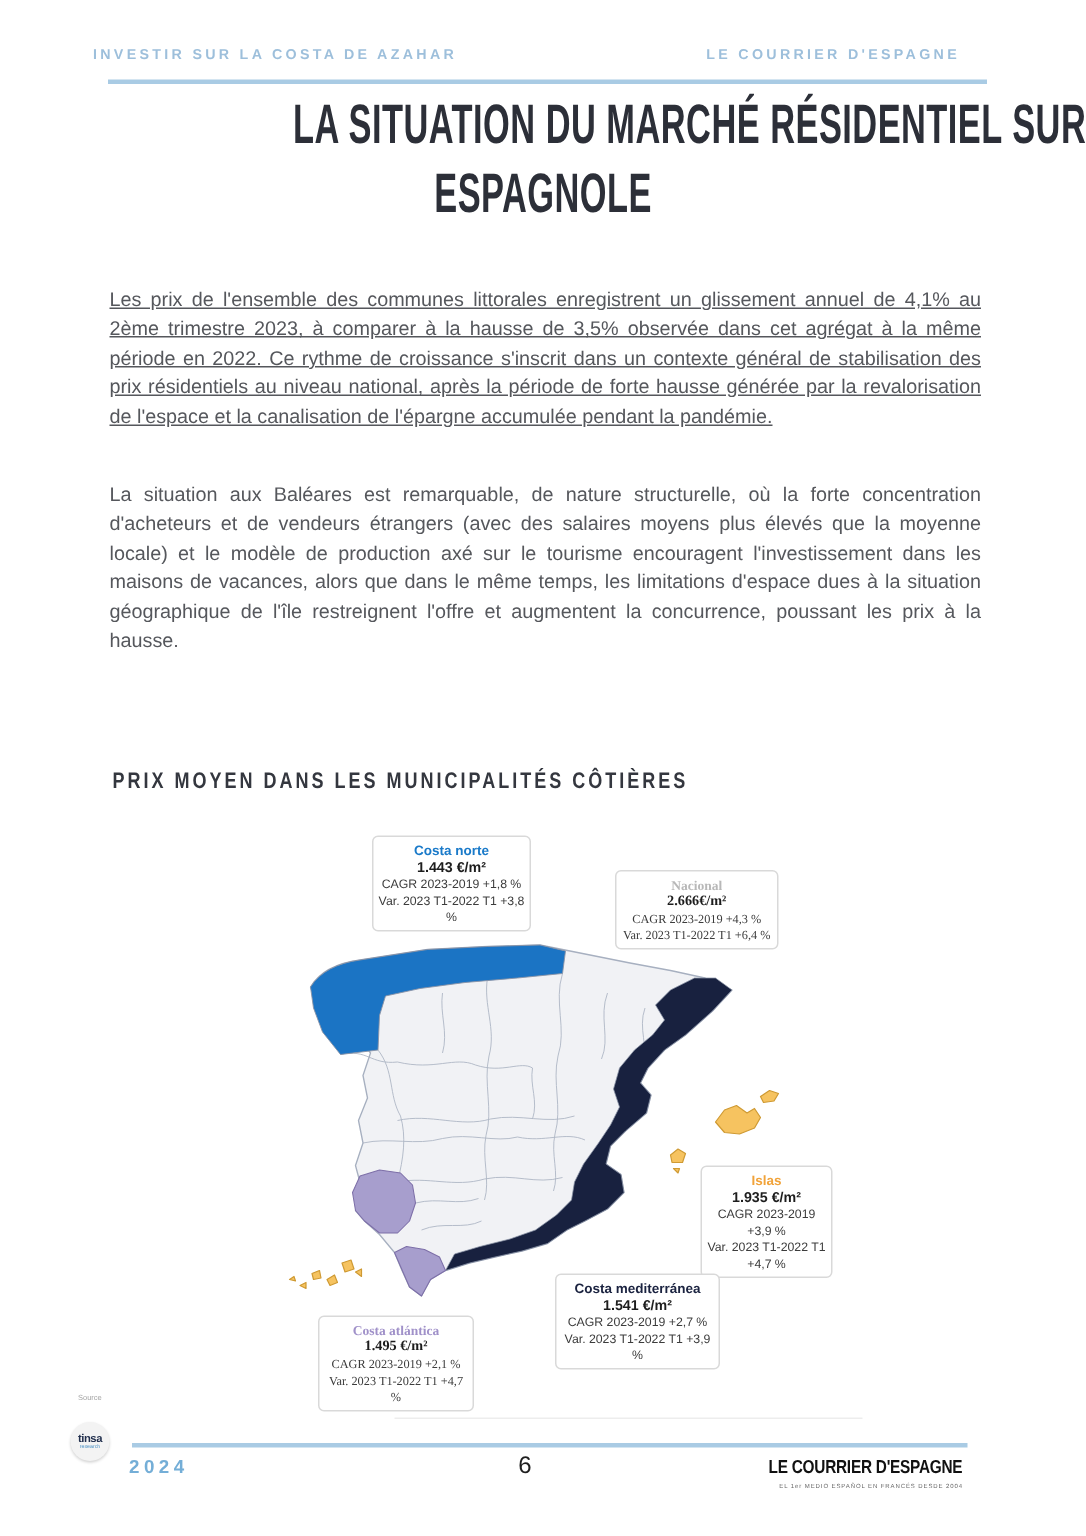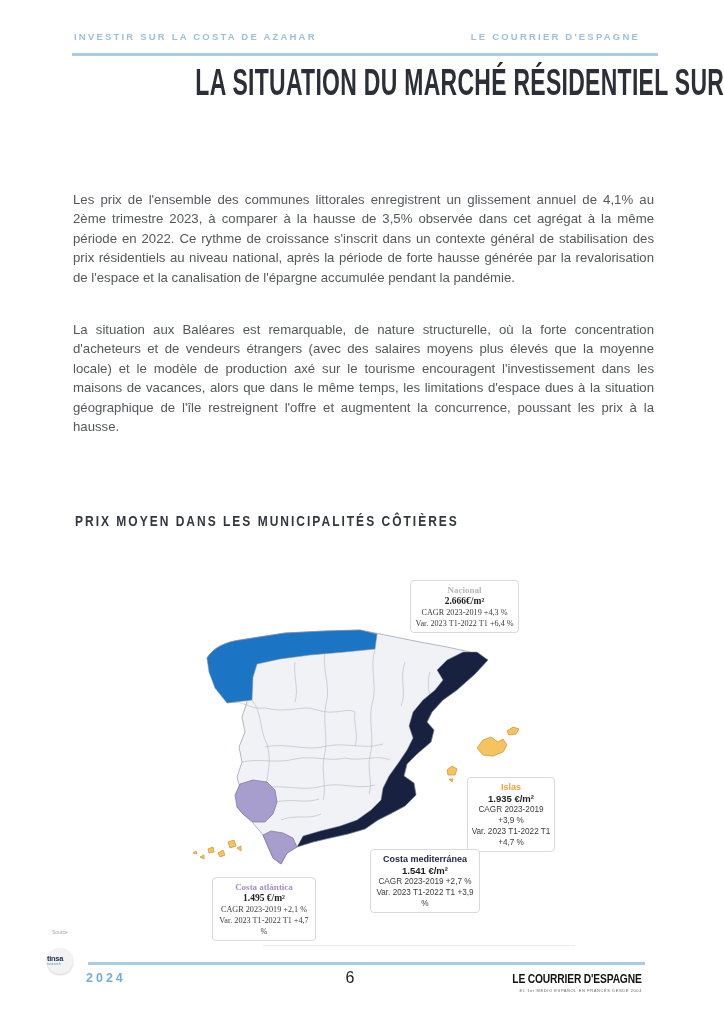--- a/index.html
+++ b/index.html
@@ -2,34 +2,34 @@
 <html><head>
 <meta charset="utf-8">
 <style>
   html,body{margin:0;padding:0;background:#e8e8e8;}
   .page{
     position:relative; width:724px; height:1024px; margin:0 auto;
     background:#ffffff; overflow:hidden;
     font-family:"Liberation Sans", sans-serif;
   }
   
-  .hdr-left{position:absolute; left:74px; top:31px; font-size:9.5px; font-weight:bold;
+  .hdr-left{position:absolute; left:62px; top:31px; font-size:9.5px; font-weight:bold;
     letter-spacing:2.2px; color:#9dbfdb;}
   .hdr-right{position:absolute; right:84px; top:31px; font-size:9.5px; font-weight:bold;
     letter-spacing:2.2px; color:#9dbfdb;}
   .hdr-rule{position:absolute; left:72px; top:53px; width:586px; height:3px; background:#a9cbe4;}
   
   .title{position:absolute; left:0; top:60px; width:724px; text-align:center;
     color:#2c2f38; font-weight:600;}
   .title-line{display:block; font-size:37px; line-height:46px; letter-spacing:.5px; white-space:nowrap;}
   .title-line>span{display:inline-block; transform:scaleX(.62); transform-origin:center;}
   
   .para{position:absolute; left:73px; width:581px; text-align:justify;
     font-size:13.2px; line-height:19.4px; color:#55575c;}
-  .p1{top:190px;}
+  .p1{top:190px;text-decoration:underline;}
   .p23{top:320px;}
   .p23 p{margin:0;}
   
   .section-heading{position:absolute; left:75px; top:512px; color:#34373f; font-weight:600;
     font-size:15px; letter-spacing:2.5px; white-space:nowrap;}
   .section-heading>span{display:inline-block; transform:scaleX(.8); transform-origin:left center;}
   
   .map-box{position:absolute; left:185px; top:552px; width:420px; height:396px;}
   .map-svg{position:absolute; left:0; top:0;}
   .map-bottom-edge{position:absolute; left:78px; bottom:2px; width:312px; height:1px; background:#ededed;}
@@ -40,21 +40,21 @@
   .co-stat{font-size:8.2px; color:#3c3c3c; line-height:11px;}
   .co-norte{left:63px; top:5px;  width:106px;}
   .co-nacional{left:225px; top:28px; width:109px;font-family:Liberation Serif, serif;}
   .co-islas{left:282px; top:225px; width:88px;}
   .co-med{left:185px; top:297px; width:110px;}
   .co-atl{left:27px; top:325px; width:104px;font-family:Liberation Serif, serif;}
   
   .src-label{position:absolute; left:52px; top:929px; font-size:5px; color:#a5a5a5;}
   .tinsa{position:absolute; left:47px; top:948px; width:26px; height:26px; border-radius:50%;
     background:#f3f3f3; box-shadow:0 1px 2px rgba(0,0,0,.18);
-    display:flex; flex-direction:column; justify-content:center;}
+    display:flex; flex-direction:column; align-items:center; justify-content:center;}
   .tinsa-word{font-size:7.5px; font-weight:bold; color:#22304e; line-height:7px; letter-spacing:-.3px;}
   .tinsa-sub{font-size:3.5px; color:#4a90c4; line-height:5px;}
   .ftr-rule{position:absolute; left:88px; top:962px; width:557px; height:3px; background:#a9cbe4;}
   .ftr-year{position:absolute; left:86px; top:971px; font-size:12.5px; font-weight:bold;
     letter-spacing:3px; color:#74aed7;}
   .ftr-page{position:absolute; left:0; top:969px; width:700px; text-align:center;
     font-size:16px; color:#1e1e1e;}
   .ftr-brand{position:absolute; right:82px; top:969px; text-align:right; white-space:nowrap;}
   .brand-name{display:inline-block; transform:scaleX(.82); transform-origin:right center;
     font-size:12.5px; font-weight:bold; color:#111; letter-spacing:-.2px;}
@@ -64,20 +64,21 @@
 <body>
 
 <div class="page">
 
   <div class="hdr-left">INVESTIR SUR LA COSTA DE AZAHAR</div>
   <div class="hdr-right">LE COURRIER D'ESPAGNE</div>
   <div class="hdr-rule"></div>
 
   <h1 class="title" style="margin:0;">
     <span class="title-line"><span>LA SITUATION DU MARCHÉ RÉSIDENTIEL SUR LA CÔTE</span></span>
+    <span class="title-line"><span>ESPAGNOLE</span></span>
   </h1>
 
   <div class="para p1">Les prix de l'ensemble des communes littorales enregistrent un glissement annuel de 4,1% au 2ème trimestre 2023, à comparer à la hausse de 3,5% observée dans cet agrégat à la même période en 2022. Ce rythme de croissance s'inscrit dans un contexte général de stabilisation des prix résidentiels au niveau national, après la période de forte hausse générée par la revalorisation de l'espace et la canalisation de l'épargne accumulée pendant la pandémie.</div>
   <div class="para p23">
     <p>La situation aux Baléares est remarquable, de nature structurelle, où la forte concentration d'acheteurs et de vendeurs étrangers (avec des salaires moyens plus élevés que la moyenne locale) et le modèle de production axé sur le tourisme encouragent l'investissement dans les maisons de vacances, alors que dans le même temps, les limitations d'espace dues à la situation géographique de l'île restreignent l'offre et augmentent la concurrence, poussant les prix à la hausse.</p>
   </div>
 
   <div class="section-heading">
     <span>PRIX MOYEN DANS LES MUNICIPALITÉS CÔTIÈRES</span>
   </div>
@@ -128,20 +129,26 @@
         <path d="M264,227 L268,227 L267,230 Z" fill="#f6c360"></path>
         <path d="M8,301 L11,299 L12,302 Z" fill="#f6c360"></path>
         <path d="M15,305 L19,303 L19,307 Z" fill="#f6c360"></path>
         <path d="M23,297 L28,295 L29,300 L24,301 Z" fill="#f6c360"></path>
         <path d="M33,301 L38,298 L40,303 L35,305 Z" fill="#f6c360"></path>
         <path d="M43,290 L49,288 L51,294 L45,296 Z" fill="#f6c360"></path>
         <path d="M52,296 L56,294 L56,299 Z" fill="#f6c360"></path>
       </g>
     </svg>
 
+    <div class="callout co-norte">
+      <div class="co-title" style="color: rgb(26, 122, 201);">Costa norte</div>
+      <div class="co-value">1.443 €/m²</div>
+      <div class="co-stat">CAGR 2023-2019 +1,8 %</div>
+      <div class="co-stat">Var. 2023 T1-2022 T1 +3,8 %</div>
+    </div>
     <div class="callout co-nacional">
       <div class="co-title" style="color: rgb(184, 184, 184);">Nacional</div>
       <div class="co-value">2.666€/m²</div>
       <div class="co-stat">CAGR 2023-2019 +4,3 %</div>
       <div class="co-stat">Var. 2023 T1-2022 T1 +6,4 %</div>
     </div>
     <div class="callout co-islas">
       <div class="co-title" style="color: rgb(241, 163, 58);">Islas</div>
       <div class="co-value">1.935 €/m²</div>
       <div class="co-stat">CAGR 2023-2019 +3,9 %</div>

